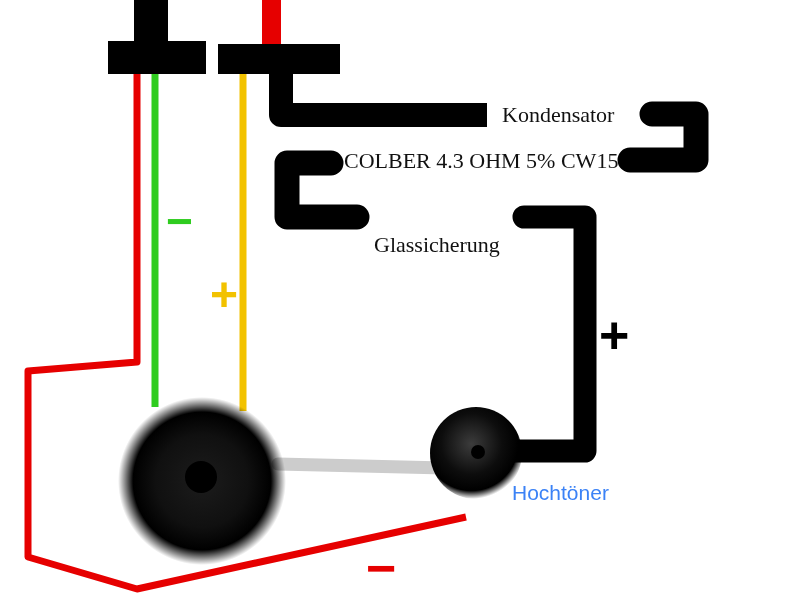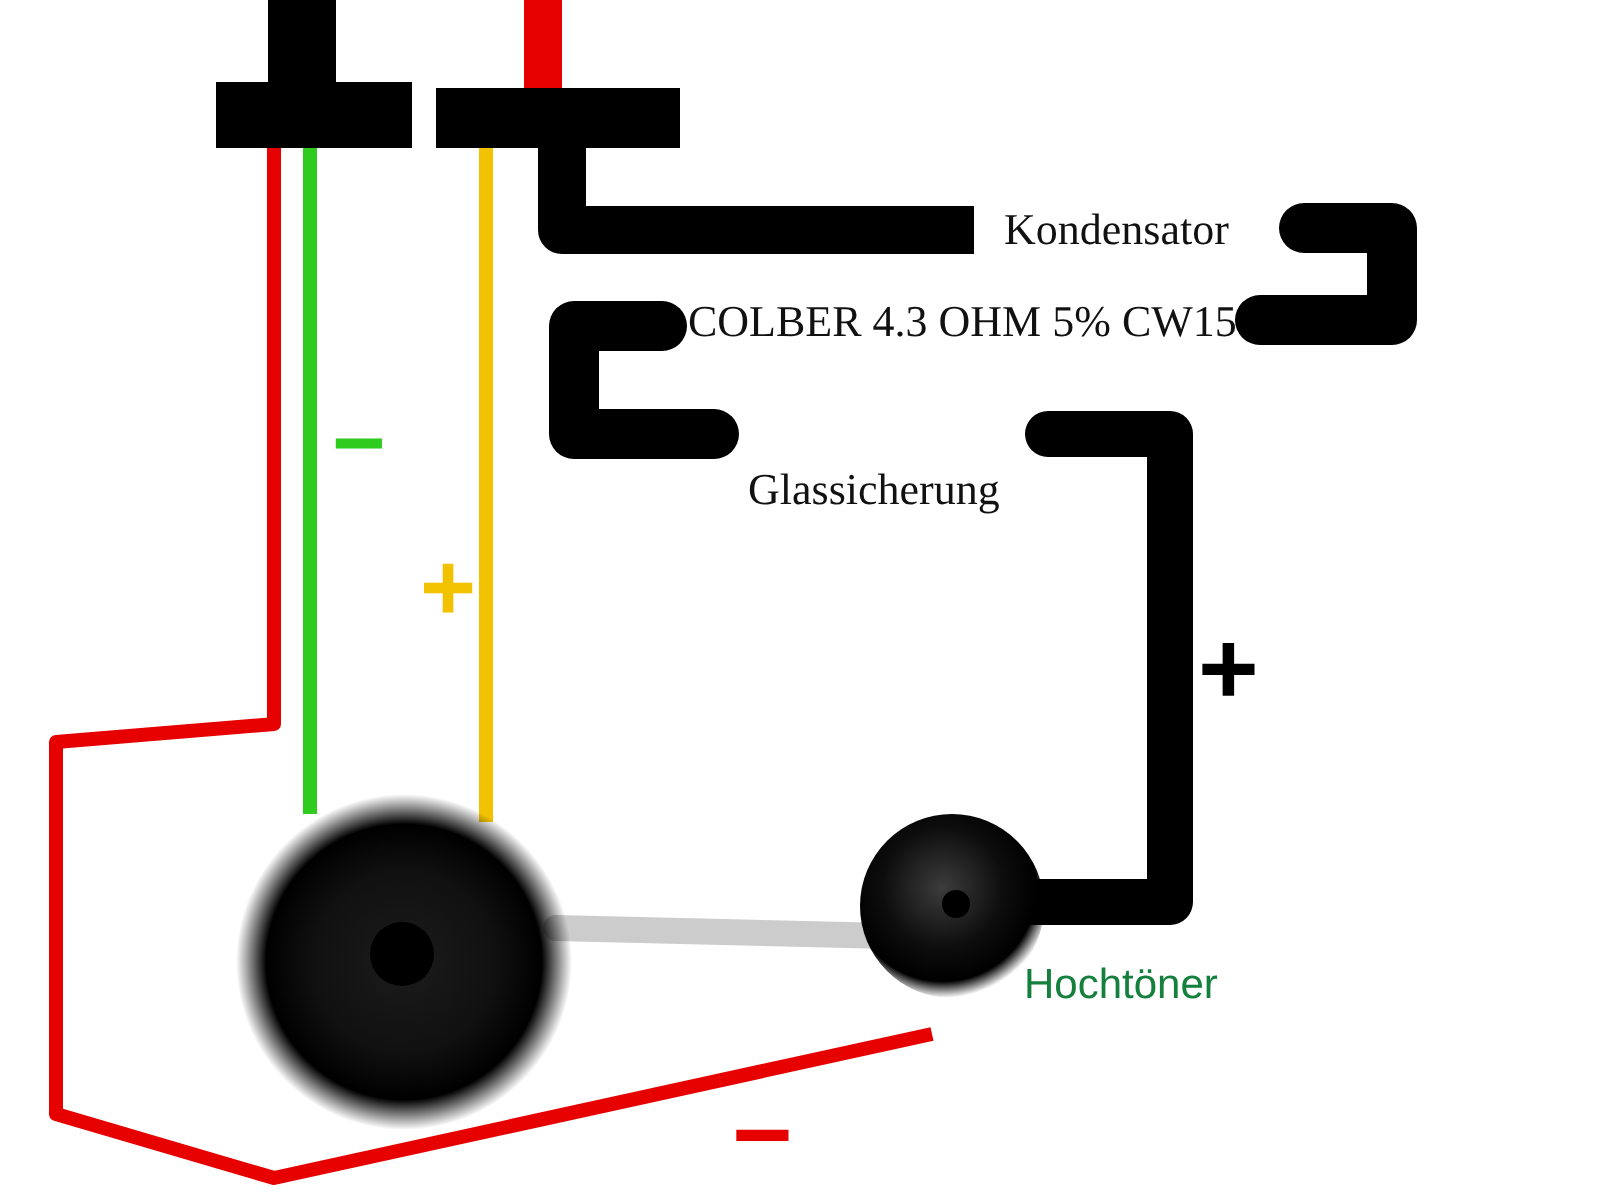--- a/index.html
+++ b/index.html
@@ -12,21 +12,21 @@
   .lbl {
     position:absolute; color:#111111; font-size:22px; white-space:nowrap;
     font-family:Liberation Serif, serif;
   }
   .sym { position:absolute; font-weight:bold; line-height:1; white-space:nowrap; }
   .sym-green  { color:#2fcc1f; font-size:46px; }
   .sym-yellow { color:#f2c200; font-size:48px; }
   .sym-black  { color:#000000; font-size:52px; }
   .sym-red    { color:#e60000; font-size:52px; }
   .note {
-    position:absolute; color:#15803d; font-size:21px; line-height:29px;
+    position:absolute; color:#3b82f6; font-size:21px; line-height:29px;
     white-space:nowrap;
   }
 </style>
 </head>
 <body>
 
 <div class="stage">
 
   <svg width="800" height="600" viewBox="0 0 800 600">
     <defs>

